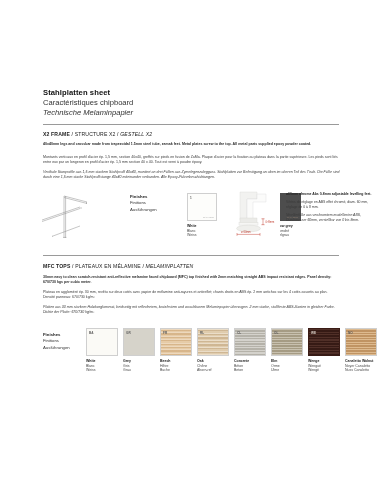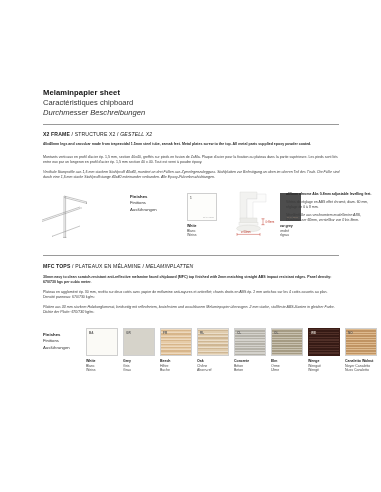--- a/index.html
+++ b/index.html
@@ -49,23 +49,23 @@
   .foot-note{position:absolute;left:286px;width:92px;font-size:3.45px;line-height:4.9px;color:#3a3a3a;}
   .foot-note .nt-en{font-weight:bold;color:#222;}
   .foot-note .nt-de{font-style:italic;}
 </style>
 </head>
 <body>
 
 <div class="page">
 
   <div class="header">
-    <div class="h-title">Melaminpapier sheet</div>
+    <div class="h-title">Stahlplatten sheet</div>
     <div class="h-sub">Caractéristiques chipboard</div>
-    <div class="h-sub3">Durchmesser Beschreibungen</div>
+    <div class="h-sub3">Technische Melaminpapier</div>
   </div>
   <div class="rule" style="top:124px"></div>
 
   <div class="sec-head" style="top:131px">
     <b>X2 FRAME</b><span> / </span><span>STRUCTURE X2</span><span> / </span><i>GESTELL X2</i>
   </div>
 
   <div class="para en" style="top:142px">40x40mm legs and crossbar made from trapezoidal 1.5mm steel tube, zamak feet. Metal plates screw to the top. All metal parts supplied epoxy powder coated.</div>
   <div class="para" style="top:155px">Montants verticaux en profil d'acier ép. 1,5 mm, section 40x40, greffés sur pieds en fusion de ZaMa. Plaque d'acier pour la fixation au plateau dans la partie supérieure. Les pieds sont liés entre eux par un longeron en profil d'acier ép. 1,5 mm section 40 x 40. Tout est verni à poudre époxy.</div>
   <div class="para de" style="top:170px">Vertikale Stanprofile aus 1,5 mm starkem Stahlprofil 40x40, montiert an drei Füßen aus Zymelegenzulegguss. Stahlplatten zur Befestigung an oben im oberen Teil des Tisch. Die Füße sind durch eine 1,5 mm starke Stahlprofilstange 40x40 miteinander verbunden. Alle Epoxy-Pulverbeschichtungen.</div>

